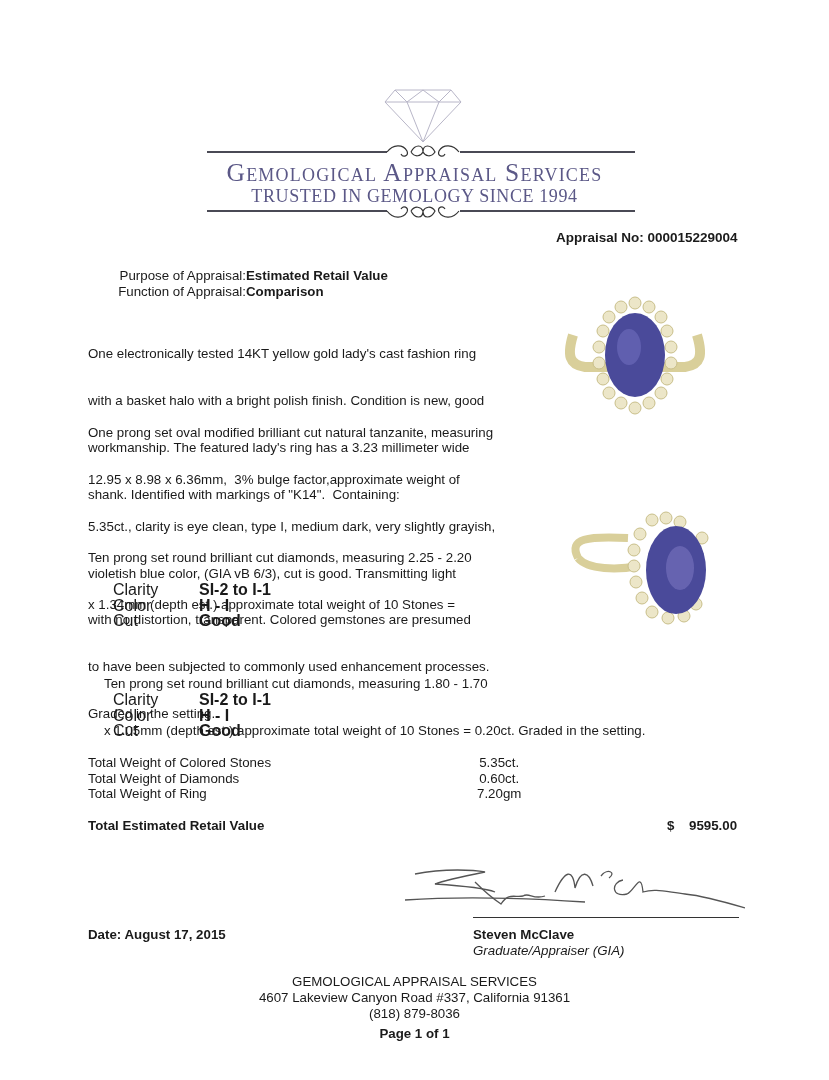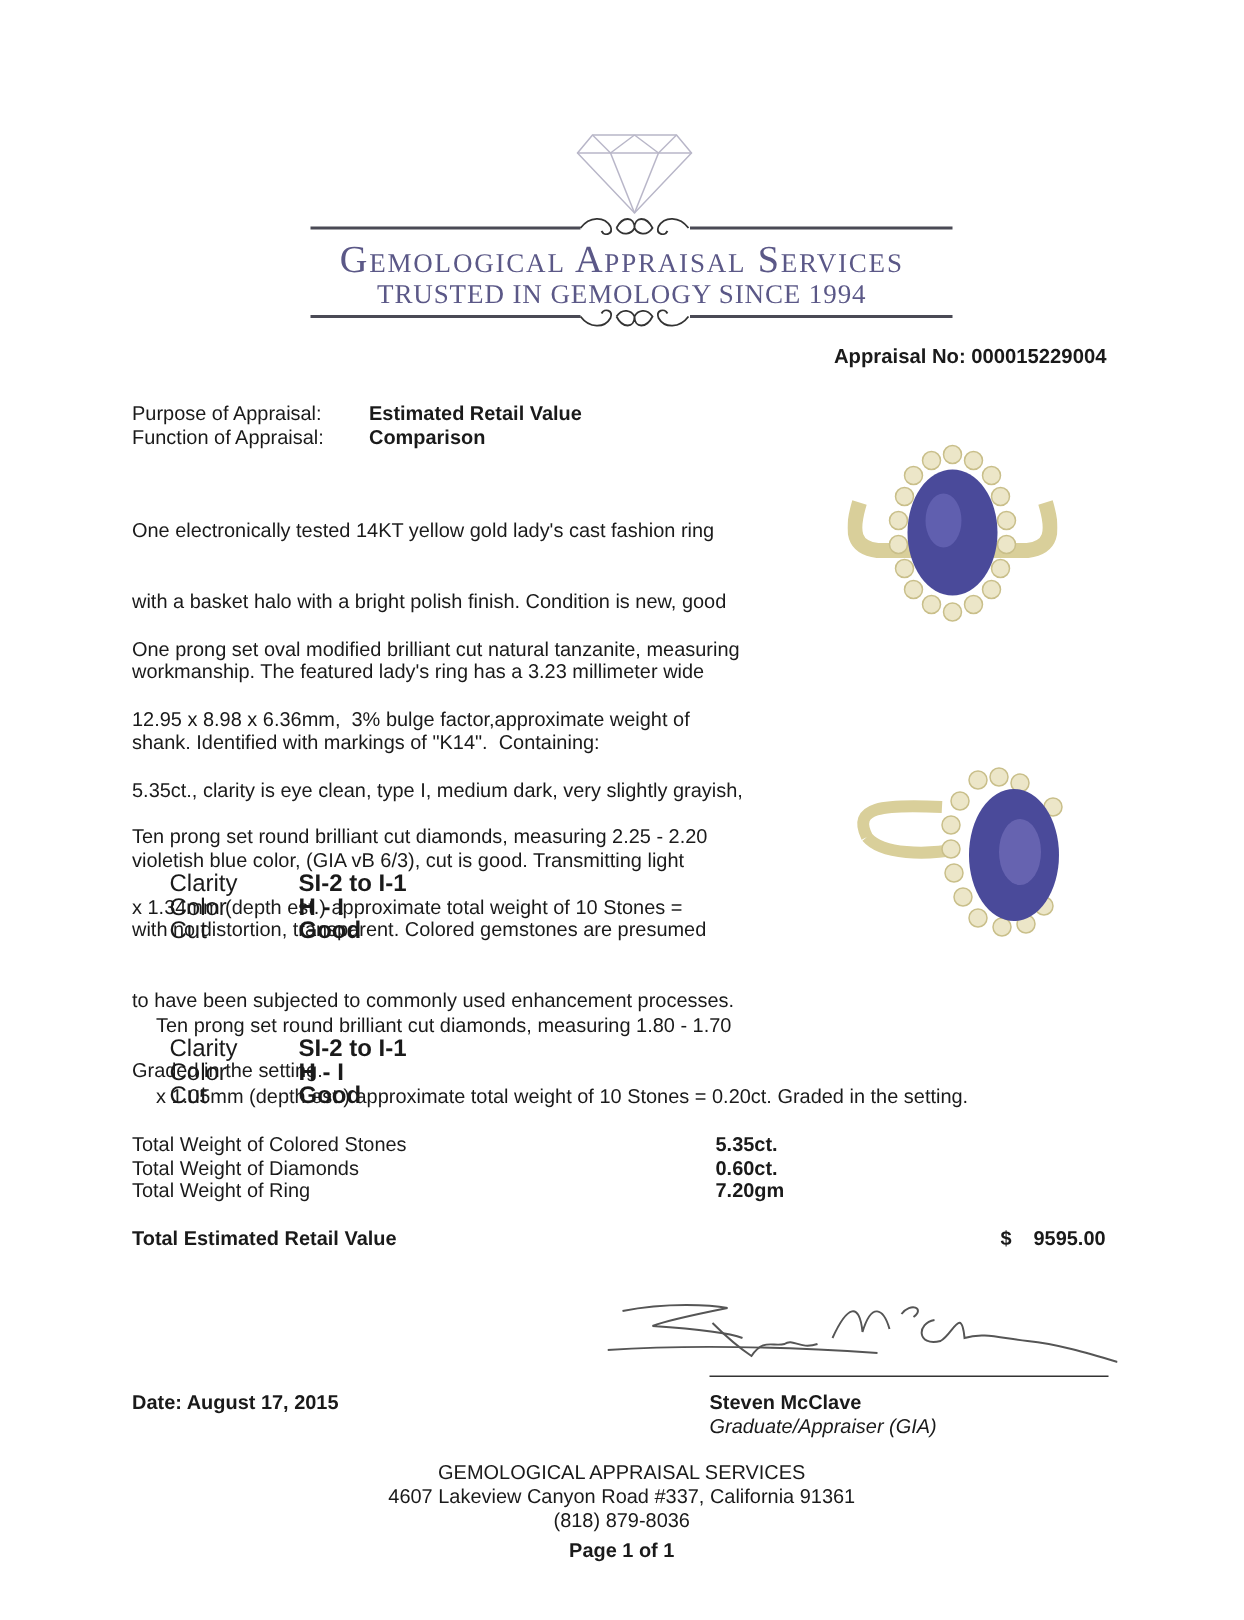--- a/index.html
+++ b/index.html
@@ -9,28 +9,28 @@
   .logo-diamond { left: 383px; top: 88px; width: 80px; height: 55px; }
   .rule { height: 2px; background: #4a4a55; }
   .brand { left: 0; width: 829px; text-align: center; top: 158px;
            font-family: "Liberation Serif", serif; font-size: 25.5px; letter-spacing: 1.2px;
            color: #5b5887; font-variant: small-caps; }
   .tagline { left: 0; width: 829px; text-align: center; top: 186px;
              font-family: "Liberation Serif", serif; font-size: 18px; letter-spacing: 0.6px; color: #5b5887; }
   .swirl { width: 80px; height: 20px; }
   .appraisal-no { left: 556px; top: 230px; font-weight: bold; font-size: 13.5px; }
   .kv-row { position: absolute; left: 88px; font-size: 13.3px; }
-  .kv-row .k { display: inline-block; width: 158px; }
+  .kv-row .k { display: inline-block; width: 158px; text-align: right; }
   .kv-row .v { font-weight: bold; }
   .para { position: absolute; left: 88px; font-size: 13.3px; line-height: 15.6px; white-space: pre; }
   .grade { position: absolute; left: 113px; font-size: 16px; line-height: 15.6px; }
   .grade .k { display: inline-block; width: 86px; }
   .grade .v { font-weight: bold; }
   .tot { position: absolute; left: 88px; font-size: 13.3px; line-height: 15.6px; }
-  .tot-val { position: absolute; left: 477px; font-weight: bold; font-size: 13.3px; line-height: 15.6px; }
+  .tot-val { position: absolute; left: 477px; font-weight: normal; font-size: 13.3px; line-height: 15.6px; text-align: center; }
   .bold { font-weight: bold; }
   .footer { left: 0; width: 829px; text-align: center; font-size: 13.3px; line-height: 15.6px; }
   .ring { position: absolute; }
 </style>
 </head>
 <body>
 
 <svg class="abs logo-diamond" viewBox="0 0 80 55">
   <g fill="none" stroke="#b8b6c8" stroke-width="1">
     <polygon points="12,2 68,2 78,14 40,54 2,14"></polygon>

